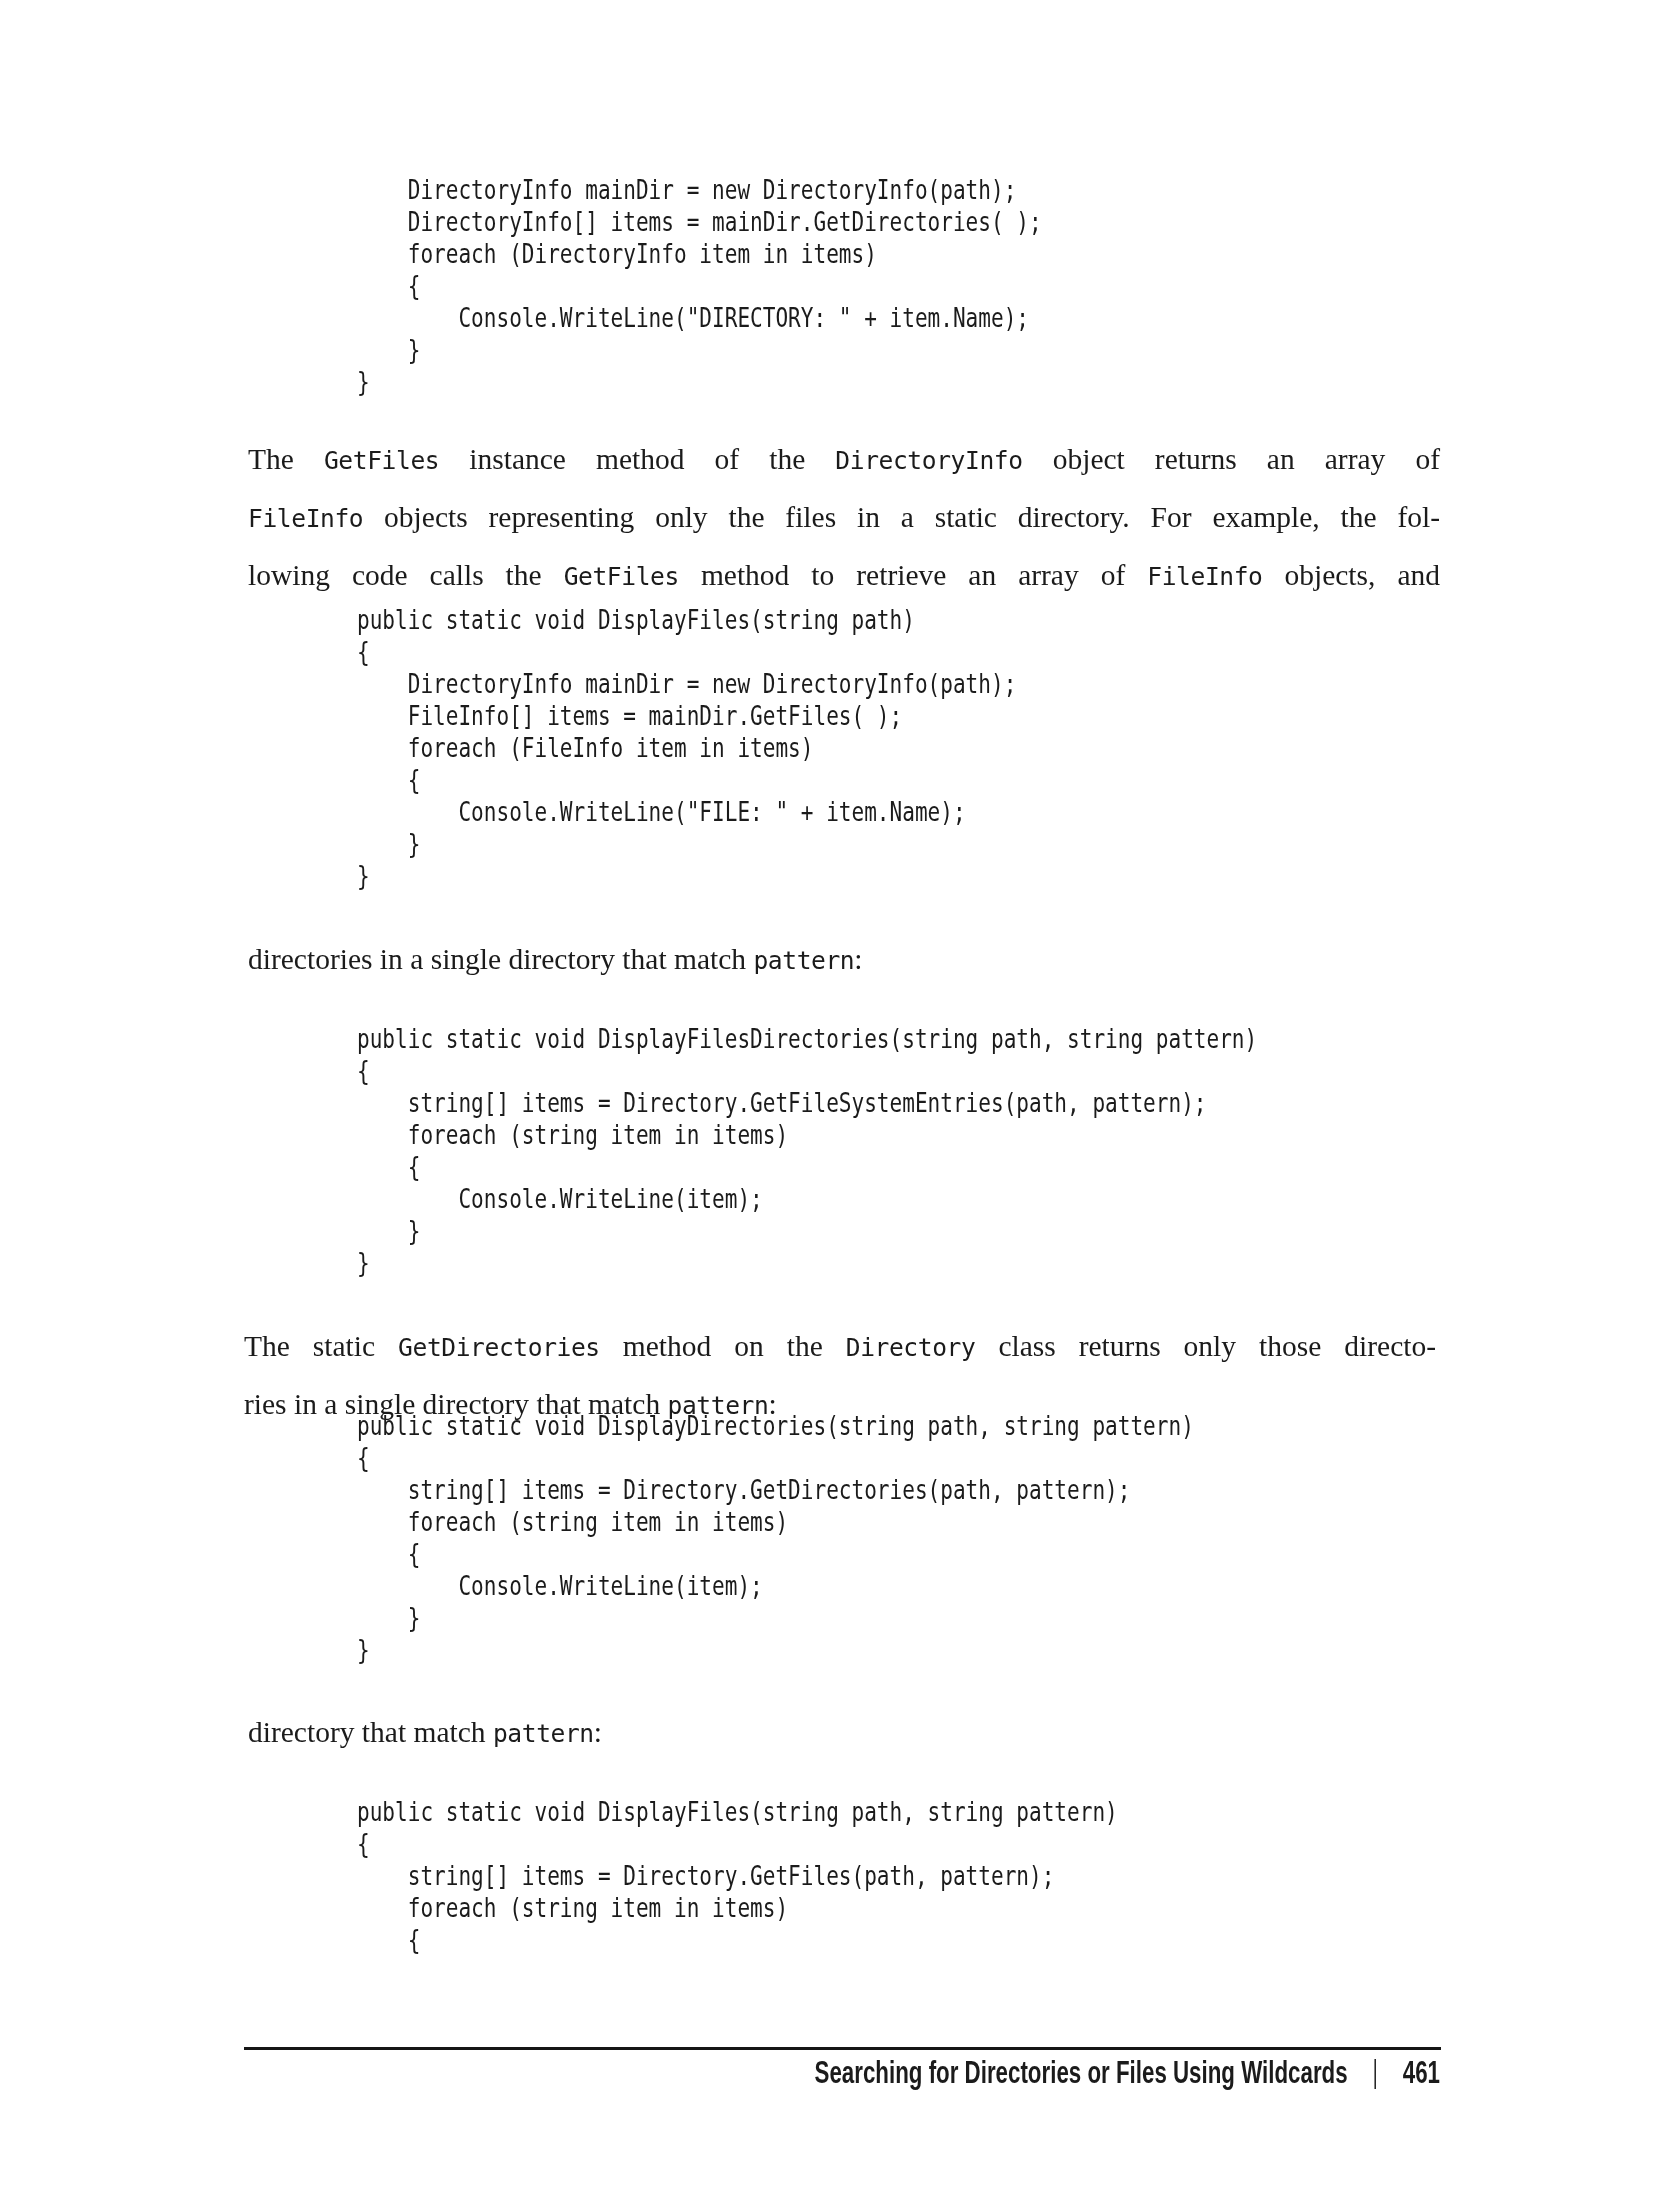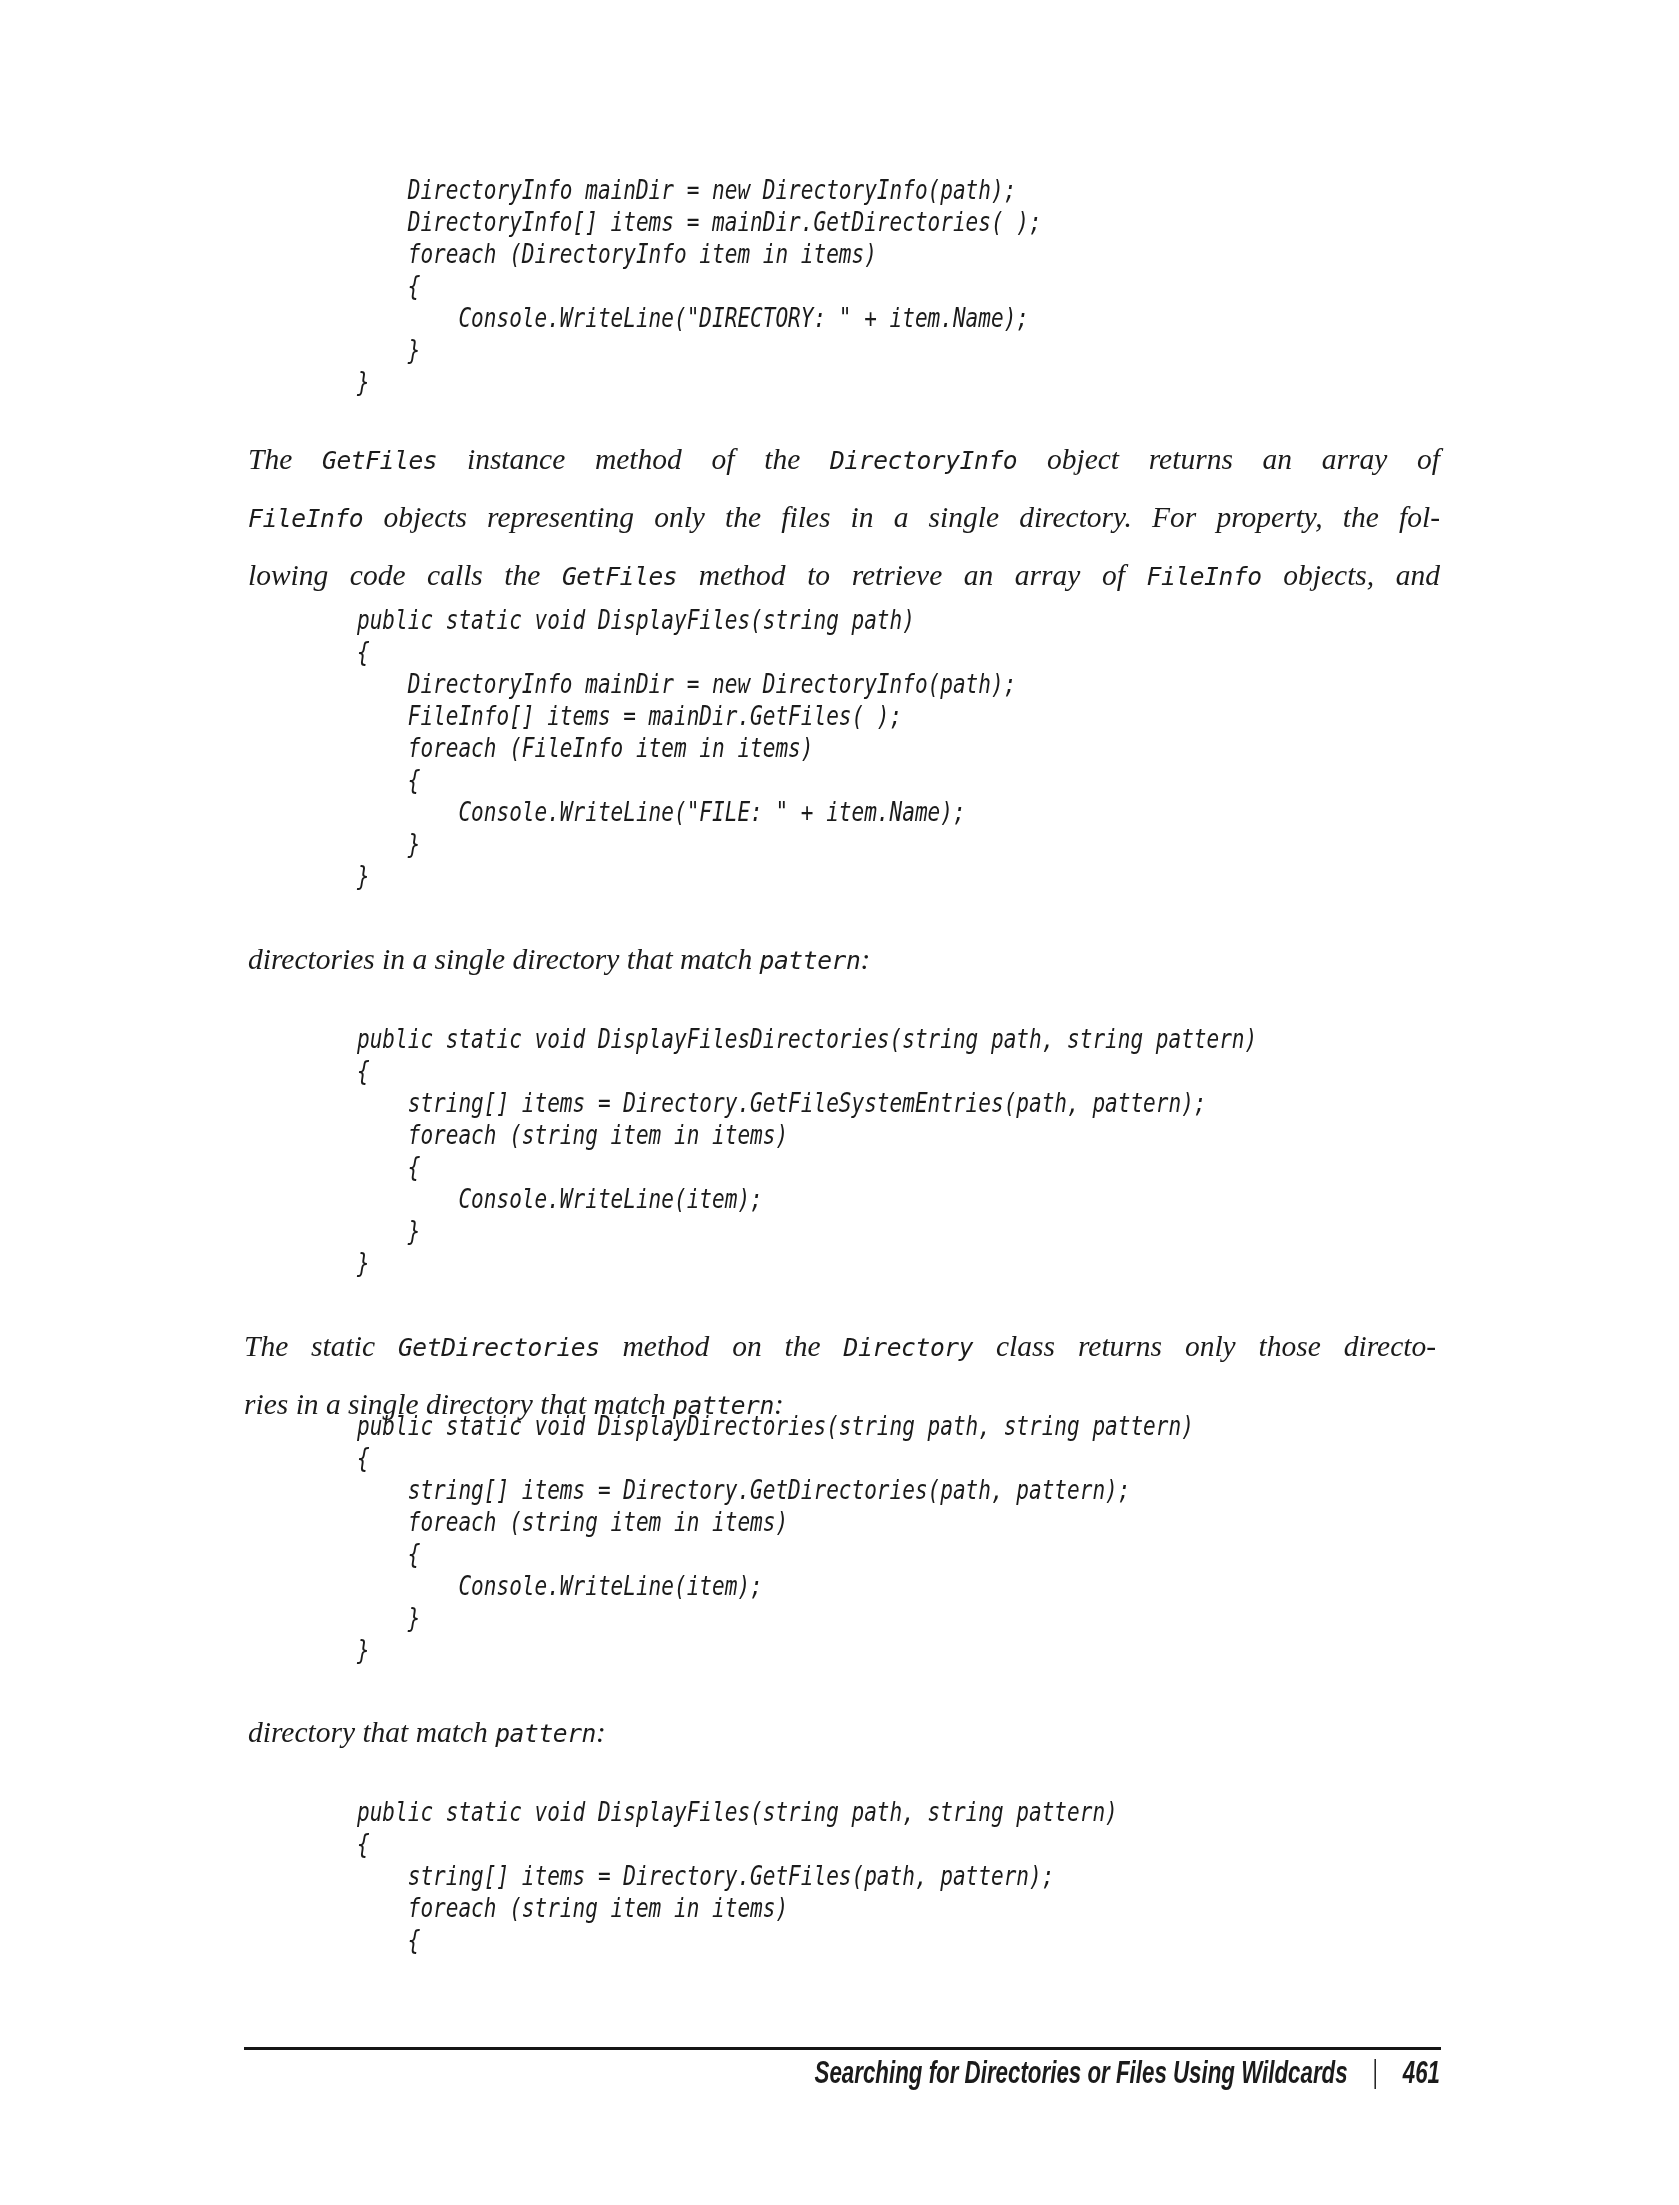--- a/index.html
+++ b/index.html
@@ -4,21 +4,21 @@
 <style>
   html, body { margin: 0; padding: 0; }
   body {
     width: 1680px; height: 2205px;
     background: #ffffff;
     color: #1b1b1b;
     position: relative;
     overflow: hidden;
     font-family: "Liberation Serif", "DejaVu Serif", serif;
   }
-  .page { position: absolute; inset: 0; font-style: italic; }
+  .page { position: absolute; inset: 0; }
 
   
   .code-block {
     position: absolute;
     font-family: "DejaVu Sans Mono", monospace;
     font-size: 27px;
     line-height: 32px;
     white-space: pre;
     transform: scaleX(0.78);
     transform-origin: left top;
@@ -74,21 +74,21 @@
   }
 </style>
 </head>
 <body style="background: rgb(255, 255, 255); color: rgb(27, 27, 27);">
 
 <div class="page">
   <div id="flow-root">
       <div class="code-block" style="top: 174px; left: 357px;"><div class="code-line">    DirectoryInfo mainDir = new DirectoryInfo(path);</div><div class="code-line">    DirectoryInfo[] items = mainDir.GetDirectories( );</div><div class="code-line">    foreach (DirectoryInfo item in items)</div><div class="code-line">    {</div><div class="code-line">        Console.WriteLine("DIRECTORY: " + item.Name);</div><div class="code-line">    }</div><div class="code-line">}</div></div>
       <div class="paragraph" style="top: 423px; left: 248px;">
         <div class="para-line"><span>The </span><span class="inline-code">GetFiles</span><span> instance method of the </span><span class="inline-code">DirectoryInfo</span><span> object returns an array of</span></div>
-        <div class="para-line"><span class="inline-code">FileInfo</span><span> objects representing only the files in a single directory. For property, the fol-</span></div>
+        <div class="para-line"><span class="inline-code">FileInfo</span><span> objects representing only the files in a static directory. For example, the fol-</span></div>
         <div class="para-line"><span>lowing code calls the </span><span class="inline-code">GetFiles</span><span> method to retrieve an array of </span><span class="inline-code">FileInfo</span><span> objects, and</span></div>
       </div>
       <div class="code-block" style="top: 604px; left: 357px;"><div class="code-line">public static void DisplayFiles(string path)</div><div class="code-line">{</div><div class="code-line">    DirectoryInfo mainDir = new DirectoryInfo(path);</div><div class="code-line">    FileInfo[] items = mainDir.GetFiles( );</div><div class="code-line">    foreach (FileInfo item in items)</div><div class="code-line">    {</div><div class="code-line">        Console.WriteLine("FILE: " + item.Name);</div><div class="code-line">    }</div><div class="code-line">}</div></div>
       <div class="paragraph" style="top: 923px; left: 248px;">
         <div class="para-line last"><span>directories in a single directory that match </span><span class="inline-code">pattern</span><span>:</span></div>
       </div>
       <div class="code-block" style="top: 1023px; left: 357px;"><div class="code-line">public static void DisplayFilesDirectories(string path, string pattern)</div><div class="code-line">{</div><div class="code-line">    string[] items = Directory.GetFileSystemEntries(path, pattern);</div><div class="code-line">    foreach (string item in items)</div><div class="code-line">    {</div><div class="code-line">        Console.WriteLine(item);</div><div class="code-line">    }</div><div class="code-line">}</div></div>
       <div class="paragraph" style="top: 1310px; left: 244px;">
         <div class="para-line"><span>The static </span><span class="inline-code">GetDirectories</span><span> method on the </span><span class="inline-code">Directory</span><span> class returns only those directo-</span></div>
         <div class="para-line last"><span>ries in a single directory that match </span><span class="inline-code">pattern</span><span>:</span></div>

